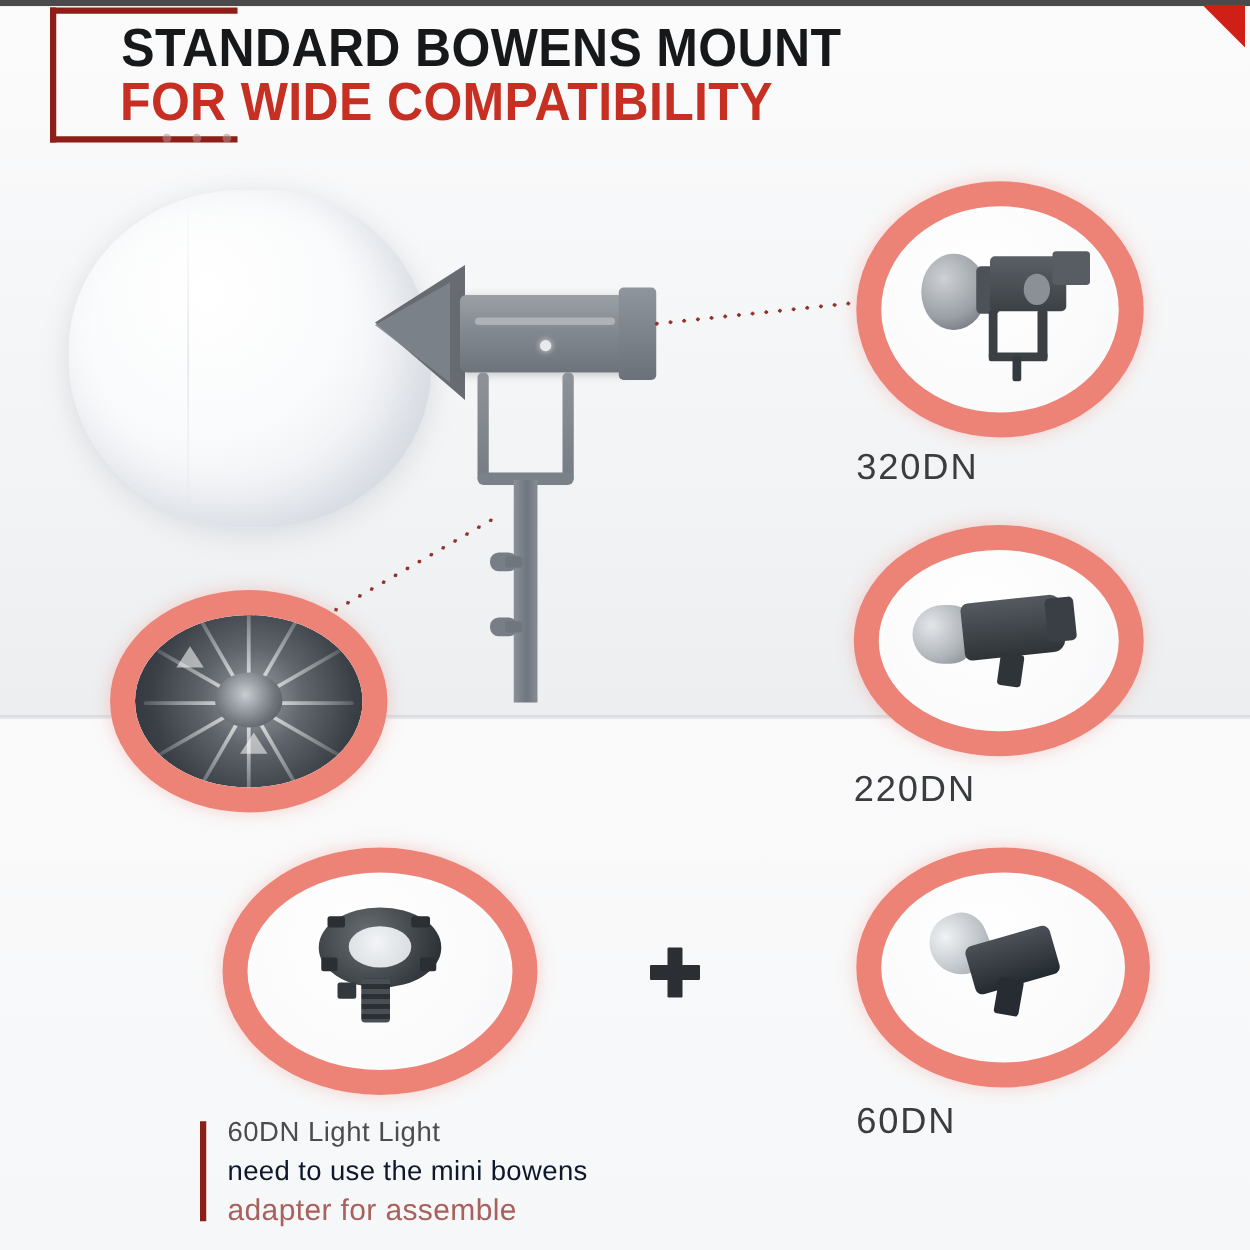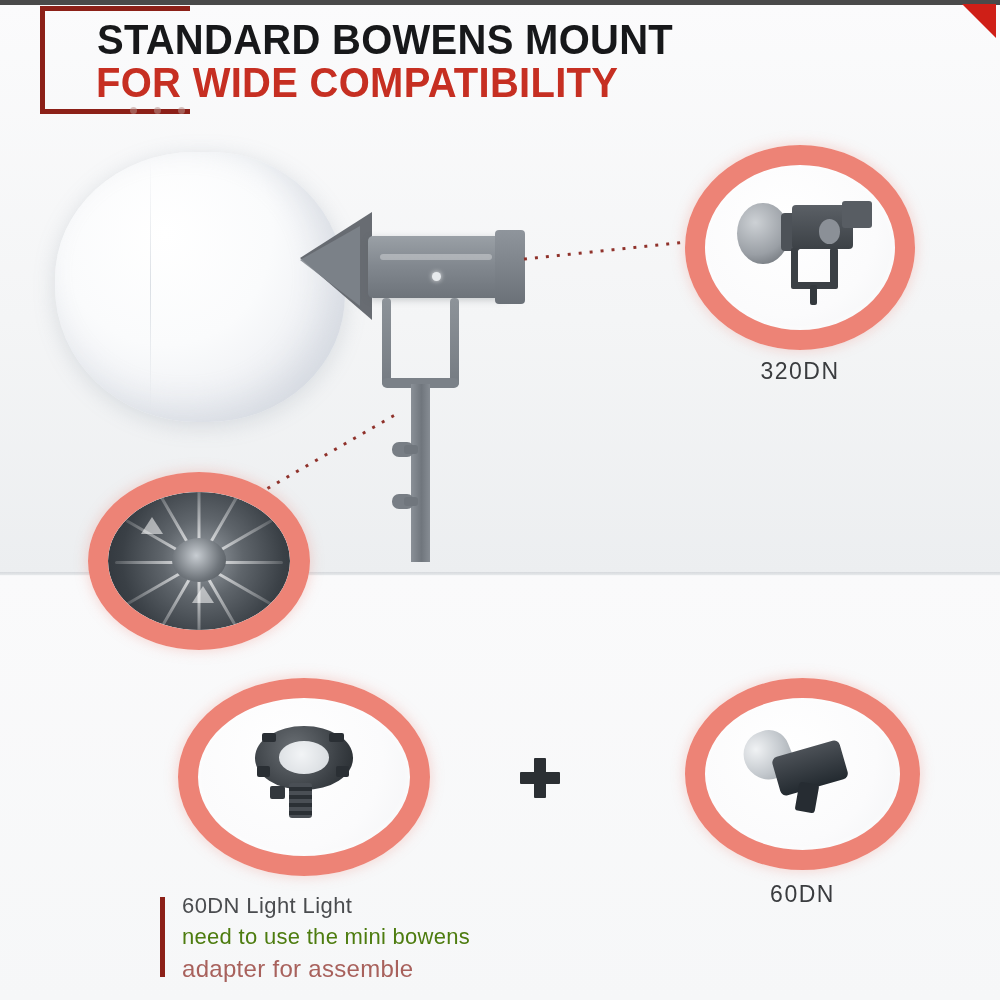--- a/index.html
+++ b/index.html
@@ -90,22 +90,22 @@
   .dl-top{left:520px;top:258px;width:170px;transform:rotate(-6deg);transform-origin:left center;}
   .dl-bot{left:245px;top:500px;width:175px;transform:rotate(-30deg);transform-origin:left center;}
 
   
   .callout{position:absolute;}
   .ring{position:absolute;left:0;top:0;border-radius:50%;
         box-sizing:border-box;
         border:20px solid #ed8376;
         background:radial-gradient(circle at 42% 36%,#ffffff 0%,#fbfbfc 60%,#f2f3f5 100%);
         box-shadow:0 0 14px rgba(237,131,118,.35), inset 0 0 10px rgba(255,255,255,.8);}
-  .callout-label{position:absolute;width:100%;text-align:center;
-                 font-size:23px;font-weight:400;color:#3a3c3f;letter-spacing:1.5px;
+  .callout-label{position:absolute;width:100%;
+                 font-size:29px;font-weight:400;color:#3a3c3f;letter-spacing:1.5px;
                  white-space:nowrap;}
 
   
   .art{position:absolute;left:0;top:0;width:100%;height:100%;overflow:hidden;border-radius:50%;}
   .l320-bowl{position:absolute;left:17%;top:23%;width:27%;height:37%;border-radius:50%;
              background:radial-gradient(circle at 35% 32%,#cdd1d5,#9a9fa5 60%,#5f646a 100%);}
   .l320-neck{position:absolute;left:40%;top:29%;width:10%;height:23%;border-radius:4px;background:#4d5258;}
   .l320-box{position:absolute;left:46%;top:24%;width:32%;height:27%;border-radius:4px;
             background:linear-gradient(180deg,#5b6066,#3c4146);}
   .l320-tail{position:absolute;left:72%;top:22%;width:16%;height:16%;border-radius:3px;background:#585d63;}
@@ -158,21 +158,21 @@
   
   .plus{position:absolute;left:520px;top:758px;width:40px;height:40px;}
   .plus:before,.plus:after{content:"";position:absolute;background:#2b2f33;border-radius:1px;}
   .plus:before{left:14px;top:0;width:12px;height:40px;}
   .plus:after{left:0;top:14px;width:40px;height:12px;}
 
   
   .note{position:absolute;left:160px;top:893px;width:420px;}
   .note-bar{position:absolute;left:0;top:4px;width:5px;height:80px;background:#8c2018;}
   .note-l1{position:absolute;left:22px;top:0;font-size:22px;color:#4a4c4f;letter-spacing:.4px;white-space:nowrap;}
-  .note-l2{position:absolute;left:22px;top:31px;font-size:22px;color:#4d7c0f;letter-spacing:.3px;white-space:nowrap;}
+  .note-l2{position:absolute;left:22px;top:31px;font-size:22px;color:#0f172a;letter-spacing:.3px;white-space:nowrap;}
   .note-l3{position:absolute;left:22px;top:62px;font-size:24px;color:#a8615c;letter-spacing:.3px;white-space:nowrap;}
 </style>
 </head>
 <body>
 
 <div id="stage">
 
   <div class="top-strip"></div>
   <div class="bg-upper"></div>
   <div class="bg-lower"></div>
@@ -243,20 +243,30 @@
       <div class="l320-tail"></div>
       <div class="l320-knob"></div>
       <div class="l320-yl"></div>
       <div class="l320-yr"></div>
       <div class="l320-yb"></div>
       <div class="l320-stem"></div>
     </div>
     <div class="callout-label" style="top:213px;">320DN</div>
   </div>
 
+  <div class="callout" style="left:683px;top:420px;width:232px;height:185px;">
+    <div class="ring" style="width:232px;height:185px;"></div>
+    <div class="art" style="left:20px;top:20px;width:192px;height:145px;">
+      <div class="l220-bowl"></div>
+      <div class="l220-body"></div>
+      <div class="l220-cap"></div>
+      <div class="l220-mount"></div>
+    </div>
+    <div class="callout-label" style="top:196px;">220DN</div>
+  </div>
 
   <div class="callout" style="left:178px;top:678px;width:252px;height:198px;">
     <div class="ring" style="width:252px;height:198px;"></div>
     <div class="art" style="left:20px;top:20px;width:212px;height:158px;">
       <div class="ad-outer"></div>
       <div class="ad-inner"></div>
       <div class="ad-notch" style="left:30%;top:22%;width:7%;height:6%;"></div>
       <div class="ad-notch" style="left:62%;top:22%;width:7%;height:6%;"></div>
       <div class="ad-notch" style="left:28%;top:43%;width:6%;height:7%;"></div>
       <div class="ad-notch" style="left:65%;top:43%;width:6%;height:7%;"></div>

